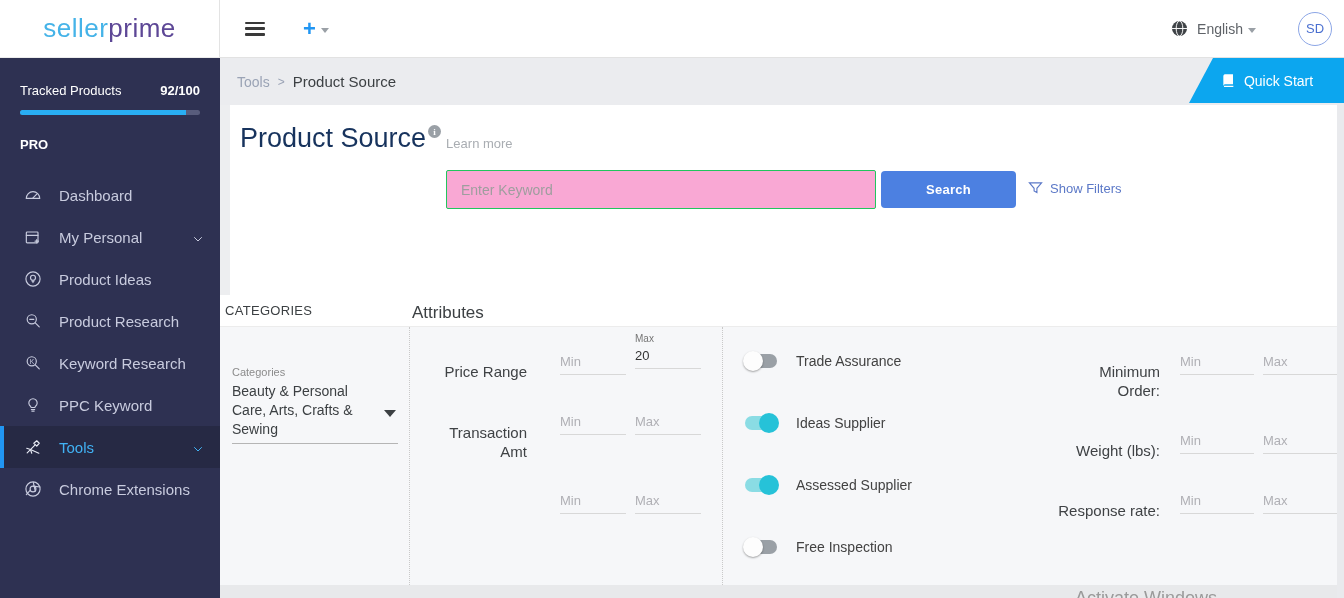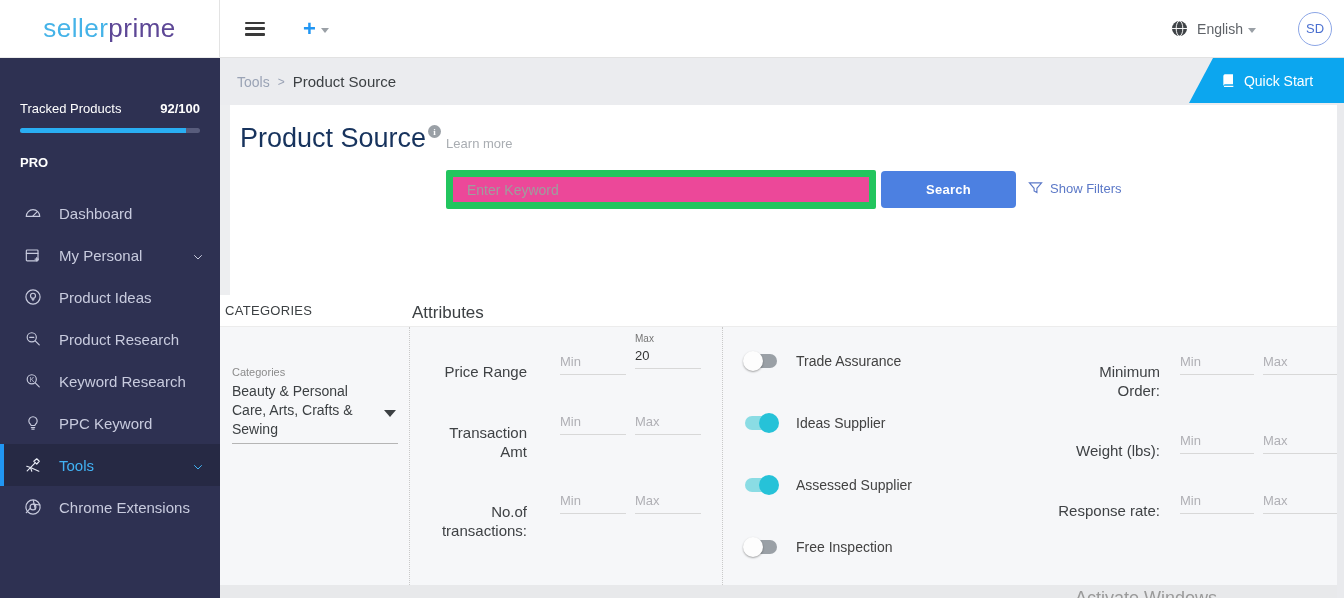--- a/index.html
+++ b/index.html
@@ -5,21 +5,21 @@
   * { margin:0; padding:0; box-sizing:border-box; }
   html,body { width:1344px; height:598px; font-family:"Liberation Sans", sans-serif; background:#edeef0; overflow:hidden; }
   .app { position:relative; width:1344px; height:598px; overflow:hidden; }
 
   
   .sidebar { position:absolute; left:0; top:0; width:220px; height:598px; background:var(--sidebar-bg,#2e3152); z-index:5; }
   .logo-box { width:220px; height:58px; background:#fff; border-right:1px solid #e3e3e3; border-bottom:1px solid #ececec; display:flex; align-items:center; justify-content:center; }
   .logo { font-size:26px; letter-spacing:.5px; font-weight:400; }
   .logo .seller { color:var(--logo-seller,#45b3e8); }
   .logo .prime { color:var(--logo-prime,#5d4796); }
-  .tracked { padding:43px 20px 0 20px; color:#fff; }
+  .tracked { padding:25px 20px 0 20px; color:#fff; }
   .tracked-row { display:flex; justify-content:space-between; font-size:13px; }
   .tracked-row .cnt { font-weight:600; }
   .progress-track { margin-top:12px; height:5px; border-radius:3px; background:#585c7c; overflow:hidden; }
   .progress-fill { height:100%; background:#29aef3; }
   .pro-badge { margin-top:22px; font-size:13px; font-weight:700; color:#fff; }
   .nav { margin-top:22px; }
   .nav-item { position:relative; height:42px; display:flex; align-items:center; padding-left:22px; color:#c8cbde; font-size:15px; cursor:pointer; }
   .nav-item .nicon { width:22px; height:22px; margin-right:15px; display:flex; align-items:center; justify-content:center; flex:0 0 22px; }
   .nav-item svg { width:20px; height:20px; stroke:currentColor; fill:none; stroke-width:1.4; stroke-linecap:round; stroke-linejoin:round; }
   .nav-item .chev { position:absolute; right:16px; top:50%; margin-top:-6px; width:12px; height:12px; }
@@ -47,21 +47,21 @@
   .bc-sep { font-size:12px; color:#9aa3b5; margin:0 8px; }
   .bc-current { font-size:15px; color:#3c4043; }
   .quickstart { position:absolute; top:0; right:0; height:45px; width:155px; background:var(--quick-start,#0ca6ef); clip-path:polygon(24px 0,100% 0,100% 100%,0 100%); display:flex; align-items:center; justify-content:center; gap:8px; color:#fff; font-size:14px; cursor:pointer; z-index:6; }
 
   .card-top { position:absolute; left:10px; top:47px; right:0; height:190px; background:#fff; }
   .page-title-row { position:absolute; left:10px; top:18px; display:flex; align-items:flex-end; }
   .page-title { font-size:27px; font-weight:400; color:var(--title-color,#17335d); }
   .info-icon { width:13px; height:13px; border-radius:50%; background:#9aa0a6; color:#fff; display:inline-flex; align-items:center; justify-content:center; margin:0 0 16px 2px; cursor:pointer; }
   .info-icon::before { content:"i"; font-size:9px; font-weight:700; font-family:"Liberation Serif",serif; }
   .learn-more { font-size:13px; color:#a9adb2; margin-left:5px; padding-bottom:3px; cursor:pointer; }
-  .search-input { position:absolute; left:216px; top:65px; width:430px; height:39px; border:7px solid #22c55e; border-radius:2px; padding:0 14px; font-size:14px; color:#333; background:#ec4899; outline:none; font-family:"Liberation Sans",sans-serif; }
+  .search-input { position:absolute; left:216px; top:65px; width:430px; height:39px; border:1px solid #22c55e; border-radius:2px; padding:0 14px; font-size:14px; color:#333; background:#f9a8d4; outline:none; font-family:"Liberation Sans",sans-serif; }
   .search-input::placeholder { color:#9e9e9e; }
   .search-btn { position:absolute; left:651px; top:66px; width:135px; height:37px; background:var(--search-button,#4c80e1); color:#fff; border:none; border-radius:4px; font-size:13px; font-weight:600; letter-spacing:.3px; cursor:pointer; font-family:"Liberation Sans",sans-serif; }
   .show-filters { position:absolute; left:798px; top:76px; display:flex; align-items:center; gap:7px; color:#5b78c7; font-size:13px; cursor:pointer; }
   .show-filters svg { width:15px; height:15px; }
 
   .filters-section { position:absolute; left:0; top:237px; right:0; height:290px; }
   .section-headers { height:32px; background:#fff; border-bottom:1px solid #ececec; position:relative; }
   .hdr-categories { position:absolute; left:5px; top:8px; font-size:13px; color:#3c4043; letter-spacing:.3px; }
   .hdr-attributes { position:absolute; left:192px; top:8px; font-size:17px; color:#3c4043; }
   .panels { position:relative; height:258px; background:#f6f7f9; display:flex; }
@@ -291,21 +291,20 @@
           </div>
 
           <div class="rng-label" style="top:96px">Transaction Amt</div>
           <div class="fld" style="left:150px; top:85px">
             <input type="text" placeholder="Min" style="">
           </div>
           <div class="fld" style="left:225px; top:85px">
             <input type="text" placeholder="Max" style="">
           </div>
 
-          <div class="rng-label" style="top:175px">No.of transactions:</div>
           <div class="fld" style="left:150px; top:164px">
             <input type="text" placeholder="Min" style="">
           </div>
           <div class="fld" style="left:225px; top:164px">
             <input type="text" placeholder="Max" style="">
           </div>
         </div>
 
         <div class="panel panel-toggles">
           <div class="toggle-row" style="top:24px">

